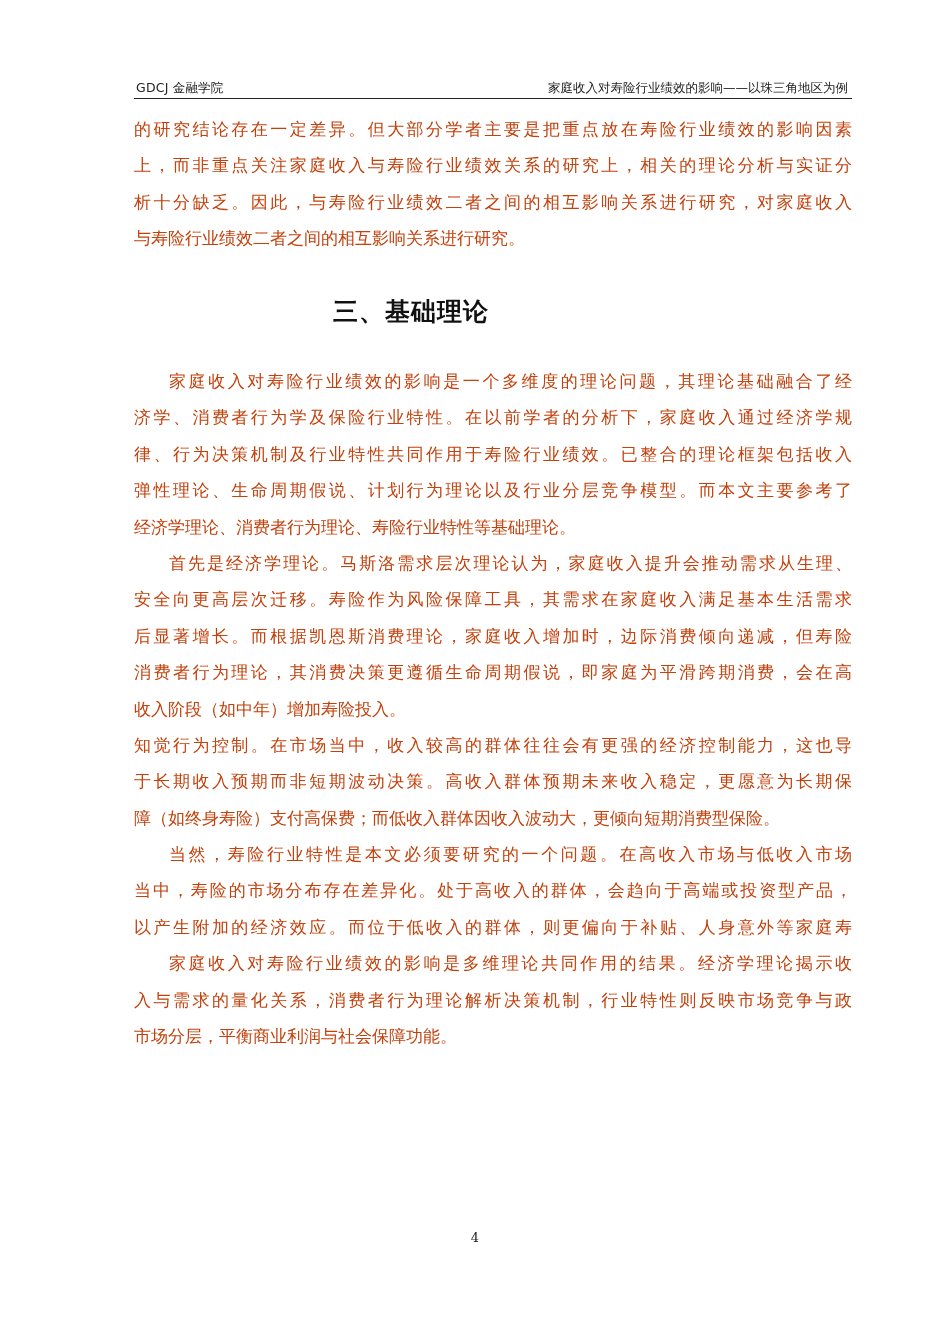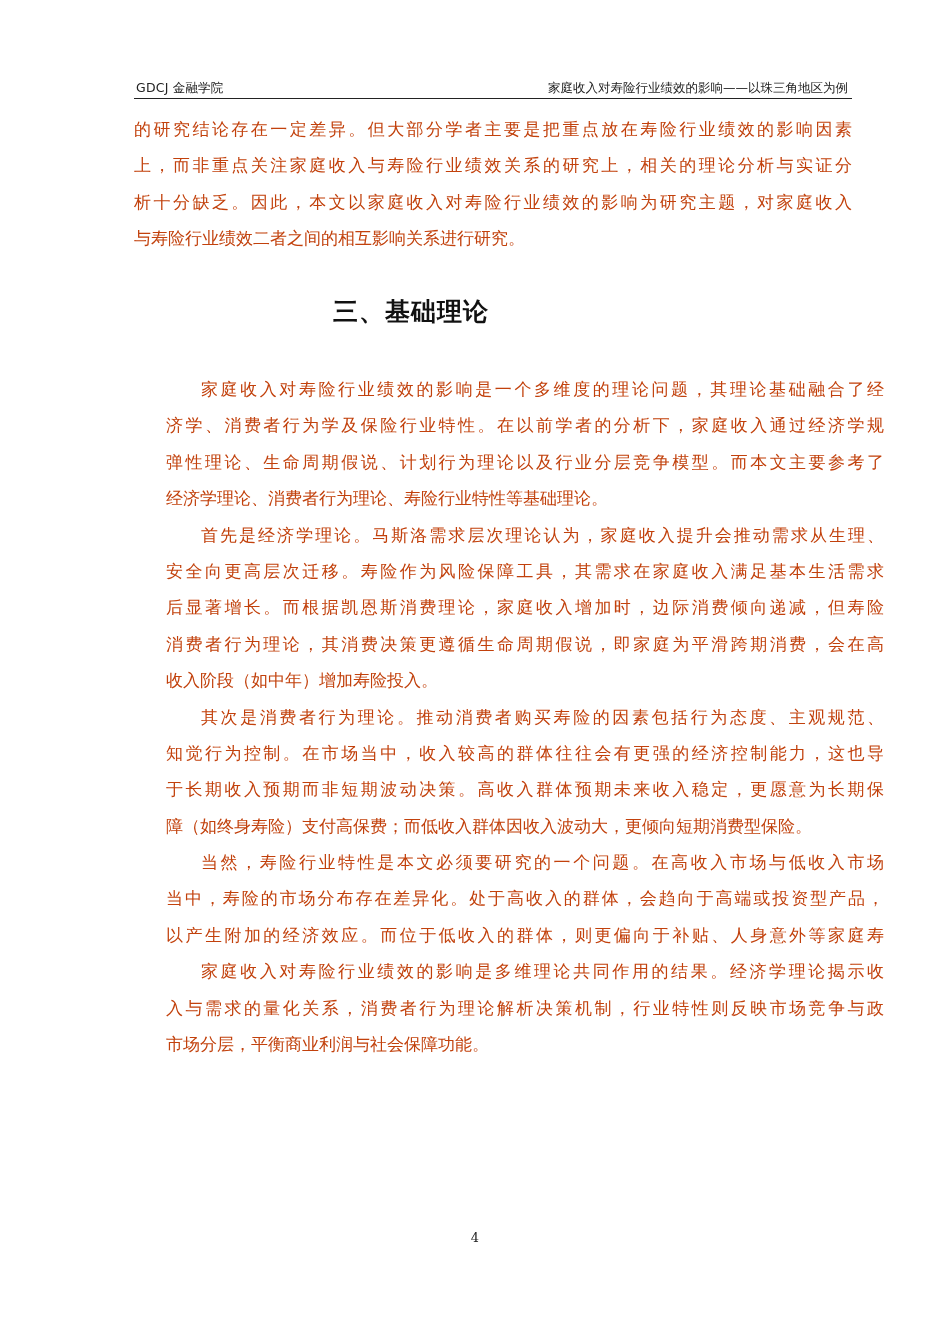--- a/index.html
+++ b/index.html
@@ -10,59 +10,59 @@
       font-size: 12.5px; color: #222; margin-top: 12px; }
     .header .left { position: absolute; left: 2px; top: 0; letter-spacing: 0.2px; }
     .header .right { position: absolute; right: 4px; top: 0; }
     .body-text { position: absolute; left: 134px; top: 112px; width: 718px;
       font-family: Liberation Sans, sans-serif; font-size: 17px; color: #c2410c; }
     .line { height: 36.4px; line-height: 36.4px; white-space: nowrap; text-align: justify; text-align-last: justify; }
     .line.last { text-align-last: left; }
     .indent { padding-left: 35px; }
     .heading { position: absolute; left: 0; width: 822px; top: 295px; text-align: center;
       font-family: "DejaVu Sans", "Liberation Sans", sans-serif; font-weight: bold; font-size: 25px; color: #111; letter-spacing: 1px; }
-    .sec2 { top: 372px; margin-left: 32px; }
+    .sec2 { top: 364px; }
     .page-number { position: absolute; left: 0; width: 950px; top: 1230px; text-align: center;
       font-family: "DejaVu Serif", "Liberation Serif", serif; font-size: 13px; color: #222; }
   </style>
 </head>
 <body>
 
 <div class="page">
 
   <div class="header">
     <span class="left">GDCJ 金融学院</span>
     <span class="right">家庭收入对寿险行业绩效的影响——以珠三角地区为例</span>
   </div>
 
   <div class="body-text">
     <div class="line">的研究结论存在一定差异。但大部分学者主要是把重点放在寿险行业绩效的影响因素</div>
     <div class="line">上，而非重点关注家庭收入与寿险行业绩效关系的研究上，相关的理论分析与实证分</div>
-    <div class="line">析十分缺乏。因此，本文以家庭收入对寿险行业绩效的影响为研究主题，对家庭收入</div>
+    <div class="line">析十分缺乏。因此，与寿险行业绩效二者之间的相互影响关系进行研究，对家庭收入</div>
     <div class="line last">与寿险行业绩效二者之间的相互影响关系进行研究。</div>
   </div>
 
   <div class="heading">三、基础理论</div>
 
   <div class="body-text sec2">
     <div>
       <div class="line indent">家庭收入对寿险行业绩效的影响是一个多维度的理论问题，其理论基础融合了经</div>
       <div class="line">济学、消费者行为学及保险行业特性。在以前学者的分析下，家庭收入通过经济学规</div>
+      <div class="line">律、行为决策机制及行业特性共同作用于寿险行业绩效。已整合的理论框架包括收入</div>
       <div class="line">弹性理论、生命周期假说、计划行为理论以及行业分层竞争模型。而本文主要参考了</div>
       <div class="line last">经济学理论、消费者行为理论、寿险行业特性等基础理论。</div>
     </div>
     <div>
       <div class="line indent">首先是经济学理论。马斯洛需求层次理论认为，家庭收入提升会推动需求从生理、</div>
       <div class="line">安全向更高层次迁移。寿险作为风险保障工具，其需求在家庭收入满足基本生活需求</div>
       <div class="line">后显著增长。而根据凯恩斯消费理论，家庭收入增加时，边际消费倾向递减，但寿险</div>
       <div class="line">消费者行为理论，其消费决策更遵循生命周期假说，即家庭为平滑跨期消费，会在高</div>
       <div class="line last">收入阶段（如中年）增加寿险投入。</div>
     </div>
     <div>
-      <div class="line indent">其次是消费者行为理论。推动消费者购买寿险的因素包括行为态度、主观规范、</div>
       <div class="line">知觉行为控制。在市场当中，收入较高的群体往往会有更强的经济控制能力，这也导</div>
       <div class="line">于长期收入预期而非短期波动决策。高收入群体预期未来收入稳定，更愿意为长期保</div>
       <div class="line last">障（如终身寿险）支付高保费；而低收入群体因收入波动大，更倾向短期消费型保险。</div>
     </div>
     <div>
       <div class="line indent">当然，寿险行业特性是本文必须要研究的一个问题。在高收入市场与低收入市场</div>
       <div class="line">当中，寿险的市场分布存在差异化。处于高收入的群体，会趋向于高端或投资型产品，</div>
       <div class="line">以产生附加的经济效应。而位于低收入的群体，则更偏向于补贴、人身意外等家庭寿</div>
     </div>
     <div>

